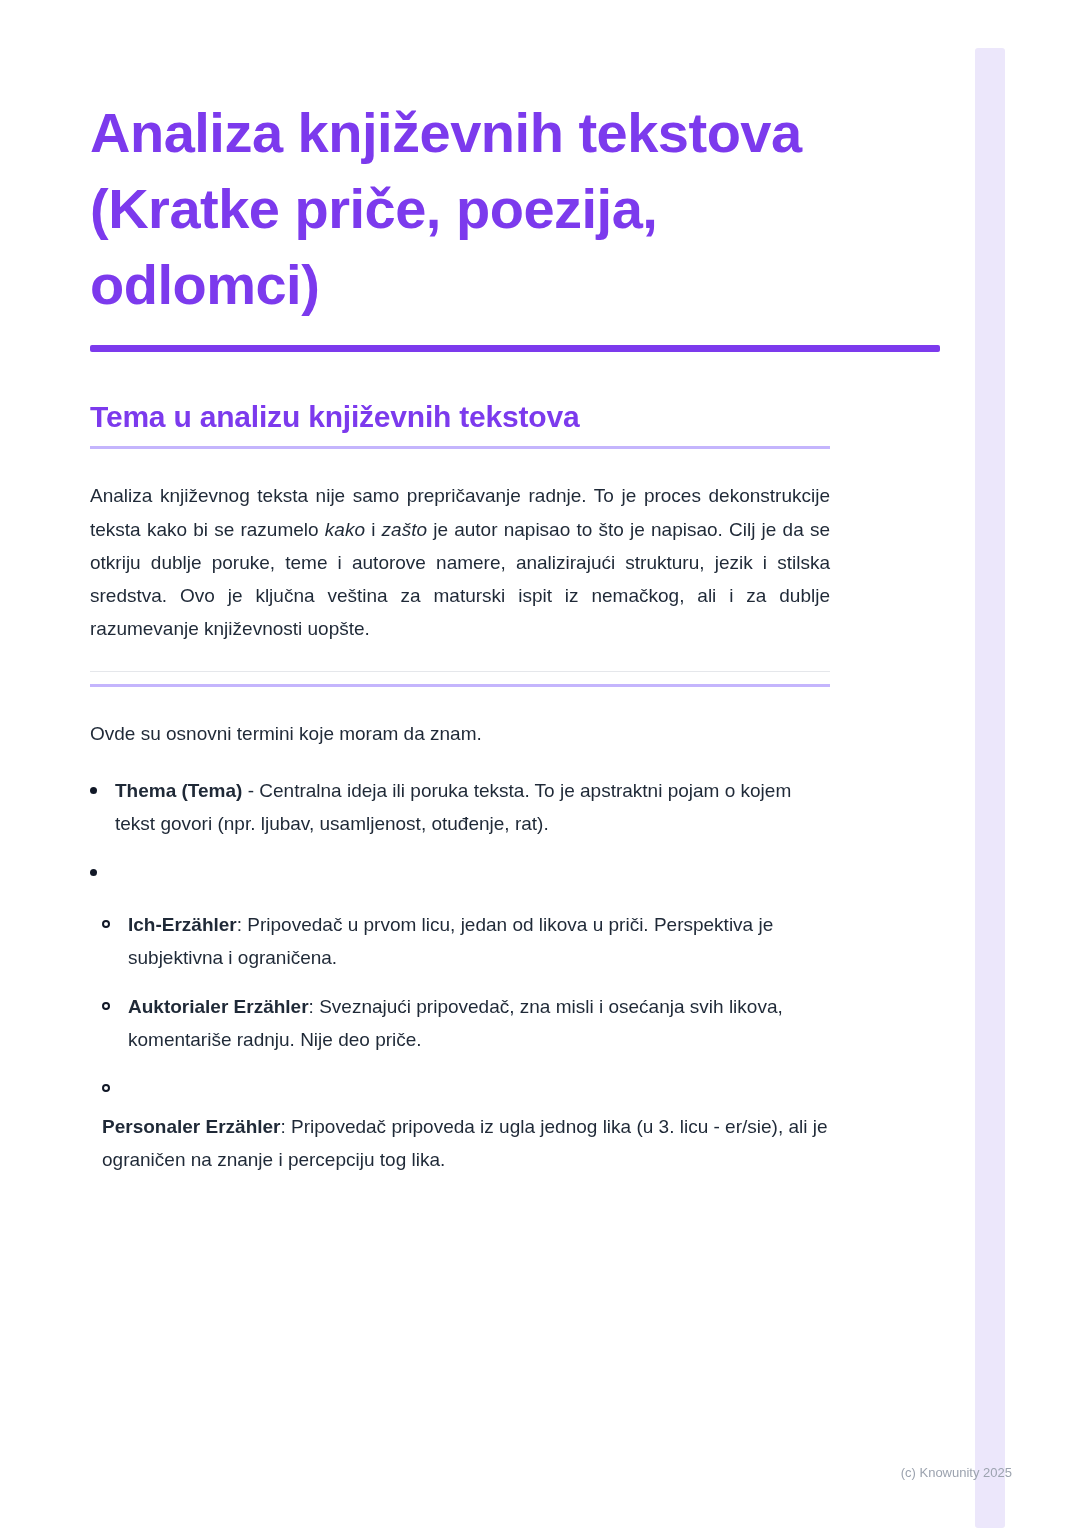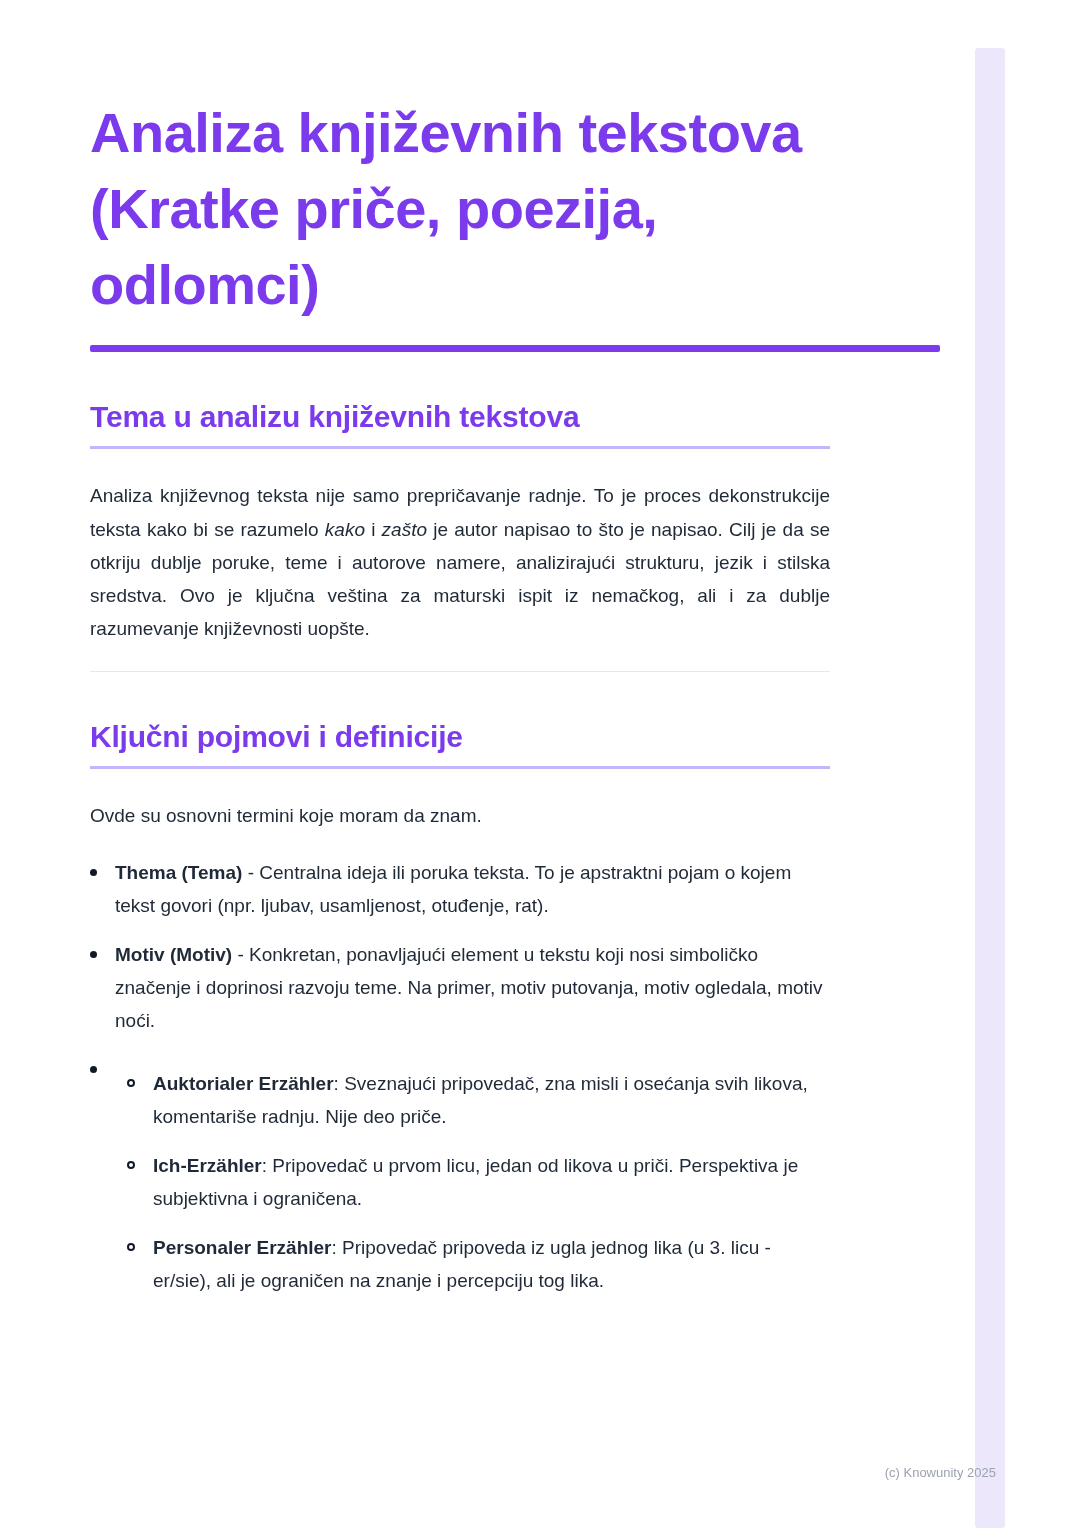--- a/index.html
+++ b/index.html
@@ -23,30 +23,30 @@
     width:850px; height:7px; background:var(--accent, #7c3aed);
     margin-top:22px; border-radius:2px;
   }
   .h2 { margin-top:48px; font-size:30px; font-weight:800; color:var(--accent, #7c3aed); letter-spacing:-0.2px; }
   .h2-underline { width:740px; height:3px; background:var(--accent-light, #c4b5fd); margin-top:12px; }
   .para { width:740px; font-size:19px; line-height:1.74; margin-top:30px; color:var(--text, #1f2937); }
   .justify { text-align:justify; }
   .divider { width:740px; height:1px; background:#e5e7eb; margin-top:26px; }
   .bullets { list-style:none; margin-top:24px; width:740px; }
   .bullet-item { display:flex; gap:18px; margin-bottom:16px; font-size:19px; line-height:1.74; }
-  .bullet-item:last-child { margin-bottom:0; }
+  .bullet-item:last-child { margin-bottom:0;flex-direction:column; }
   .dot { flex:none; width:7px; height:7px; border-radius:50%; background:#111827; margin-top:13px; }
   .circle { flex:none; width:8px; height:8px; border-radius:50%; border:2px solid #111827; background:#ffffff; margin-top:12px; }
   .bullet-text { flex:1 1 auto; }
   .subbullets { list-style:none; margin:14px 0 2px 12px; }
   .subbullets .bullet-item { margin-bottom:16px; }
   strong { font-weight:700; }
   em { font-style:italic; }
   .watermark {
-    position:absolute; right:84px; bottom:48px; font-size:13px;
+    position:absolute; right:68px; bottom:48px; font-size:13px;
     color:var(--muted, #9ca3af); z-index:2;margin-top:24px;
   }
 </style>
 </head>
 <body>
 
 <div class="page">
 
   <div class="stripe"></div>
 
@@ -57,48 +57,43 @@
 
     <section>
       <h2 class="h2">Tema u analizu književnih tekstova</h2>
       <div class="h2-underline"></div>
       <p class="para justify"><span>Analiza književnog teksta nije samo prepričavanje radnje. To je proces dekonstrukcije teksta kako bi se razumelo </span><em>kako</em><span> i </span><em>zašto</em><span> je autor napisao to što je napisao. Cilj je da se otkriju dublje poruke, teme i autorove namere, analizirajući strukturu, jezik i stilska sredstva. Ovo je ključna veština za maturski ispit iz nemačkog, ali i za dublje razumevanje književnosti uopšte.</span></p>
     </section>
 
     <div class="divider"></div>
 
     <section>
-      <h2 class="h2">Ključni pojmovi i definicije</h2>
       <div class="h2-underline"></div>
       <p class="para">Ovde su osnovni termini koje moram da znam.</p>
 
       <ul class="bullets">
 
         <li class="bullet-item">
           <span class="dot"></span>
           <div class="bullet-text"><strong>Thema (Tema)</strong><span> - Centralna ideja ili poruka teksta. To je apstraktni pojam o kojem tekst govori (npr. ljubav, usamljenost, otuđenje, rat).</span></div>
         </li>
 
-        <li class="bullet-item">
-          <span class="dot"></span>
-          <div class="bullet-text"><strong>Motiv (Motiv)</strong><span> - Konkretan, ponavljajući element u tekstu koji nosi simboličko značenje i doprinosi razvoju teme. Na primer, motiv putovanja, motiv ogledala, motiv noći.</span></div>
-        </li>
 
 
         <li class="bullet-item">
           <span class="dot"></span>
           <div class="bullet-text">
             <ul class="subbullets">
               <li class="bullet-item">
                 <span class="circle"></span>
-                <div class="bullet-text"><strong>Auktorialer Erzähler</strong><span>: Sveznajući pripovedač, zna misli i osećanja svih likova, komentariše radnju. Nije deo priče.</span></div>
+                <div class="bullet-text"><strong>Ich-Erzähler</strong><span>: Pripovedač u prvom licu, jedan od likova u priči. Perspektiva je subjektivna i ograničena.</span></div>
               </li>
               <li class="bullet-item">
                 <span class="circle"></span>
-                <div class="bullet-text"><strong>Ich-Erzähler</strong><span>: Pripovedač u prvom licu, jedan od likova u priči. Perspektiva je subjektivna i ograničena.</span></div>
+                <div class="bullet-text"><strong>Auktorialer Erzähler</strong><span>: Sveznajući pripovedač, zna misli i osećanja svih likova, komentariše radnju. Nije deo priče.</span></div>
               </li>
               <li class="bullet-item">
                 <span class="circle"></span>
                 <div class="bullet-text"><strong>Personaler Erzähler</strong><span>: Pripovedač pripoveda iz ugla jednog lika (u 3. licu - er/sie), ali je ograničen na znanje i percepciju tog lika.</span></div>
               </li>
             </ul>
           </div>
         </li>
 
 

